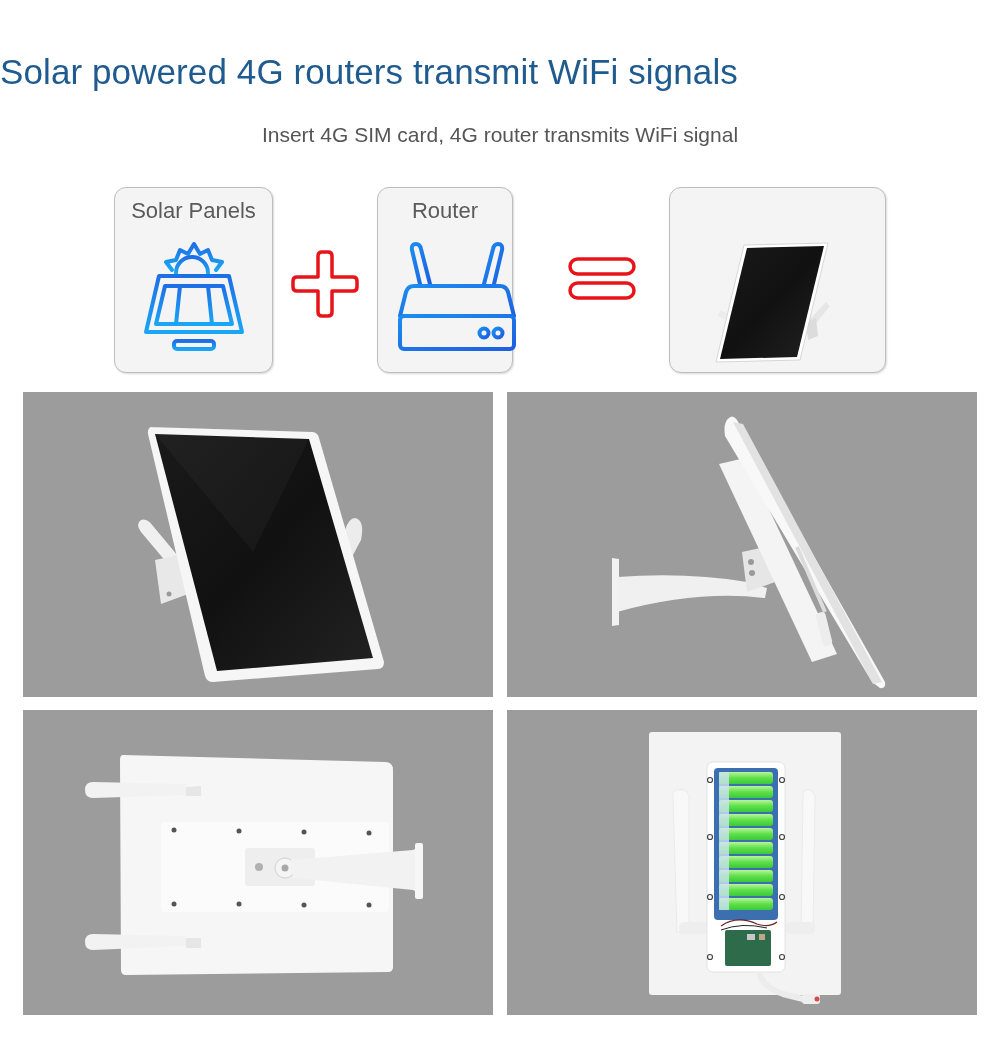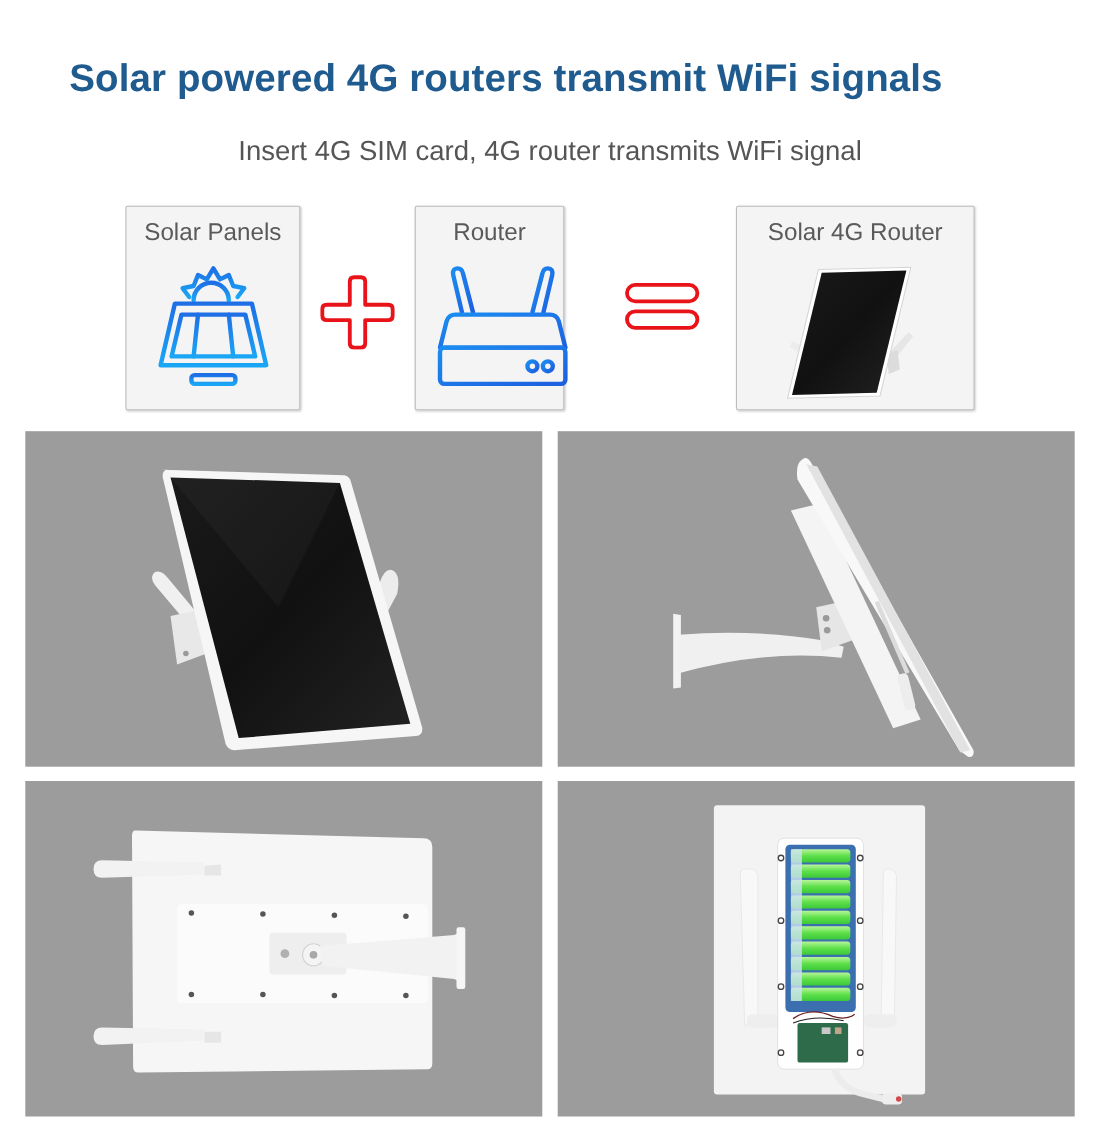--- a/index.html
+++ b/index.html
@@ -1,31 +1,31 @@
 <!DOCTYPE html>
 <html><head>
 <meta charset="utf-8">
 <style>
   * { box-sizing: border-box; margin: 0; padding: 0; }
   html, body { width: 1000px; height: 1037px; background: #ffffff; overflow: hidden; }
   body { position: relative; font-family: "Liberation Sans", "DejaVu Sans", sans-serif; }
 
   .title {
     position: absolute; left: 0; top: 52px; width: 920px;
-    text-align: center; font-weight: bold; font-size: 35px;
+    font-weight: normal; font-size: 35px;
     color: #1f5b8f; letter-spacing: 0.1px;
   }
   .subtitle {
     position: absolute; left: 0; top: 123px; width: 1000px;
-    text-align: center; font-size: 25px; color: #555555;
+    text-align: center; font-size: 21px; color: #555555;
   }
 
   .box {
     position: absolute; top: 187px; height: 186px;
-    background: #f4f4f4; border: 1px solid #bdbdbd; border-radius: 2px;
+    background: #f4f4f4; border: 1px solid #bdbdbd; border-radius: 12px;
     box-shadow: 1px 1px 2px rgba(0,0,0,0.15);
   }
   .box-label {
     position: absolute; left: 0; right: 0; top: 10px;
     text-align: center; font-size: 22px; color: #5a5a5a;
   }
   .box-icon { position: absolute; }
 
   .op { position: absolute; }
 
@@ -110,21 +110,20 @@
     </g>
   </svg>
 </div>
 
 <svg class="op" width="72" height="50" style="left:567px; top:255px;" viewBox="0 0 72 50">
   <rect x="3" y="4" width="64" height="15" rx="7.5" fill="none" stroke="#e8141a" stroke-width="3.5"></rect>
   <rect x="3" y="28" width="64" height="15" rx="7.5" fill="none" stroke="#e8141a" stroke-width="3.5"></rect>
 </svg>
 
 <div class="box" style="left:669px; width:217px;">
-  <div class="box-label">Solar 4G Router</div>
   <svg class="box-icon" width="130" height="130" style="left:44px; top:52px;" viewBox="0 0 130 130">
 
     <path d="M95 80 L112 62 L116 66 L100 86 Z" fill="#e6e6e6"></path>
     <path d="M92 82 L102 78 L104 96 L94 100 Z" fill="#dcdcdc"></path>
     <path d="M6 70 L22 78 L20 84 L4 76 Z" fill="#ececec"></path>
 
     <path d="M30 5 L114 3 L86 120 L2 122 Z" fill="#ffffff" stroke="#d6d6d6" stroke-width="1"></path>
     <path d="M33 8 L110 6 L83 117 L6 119 Z" fill="url(#panelGrad)"></path>
   </svg>
 </div>

